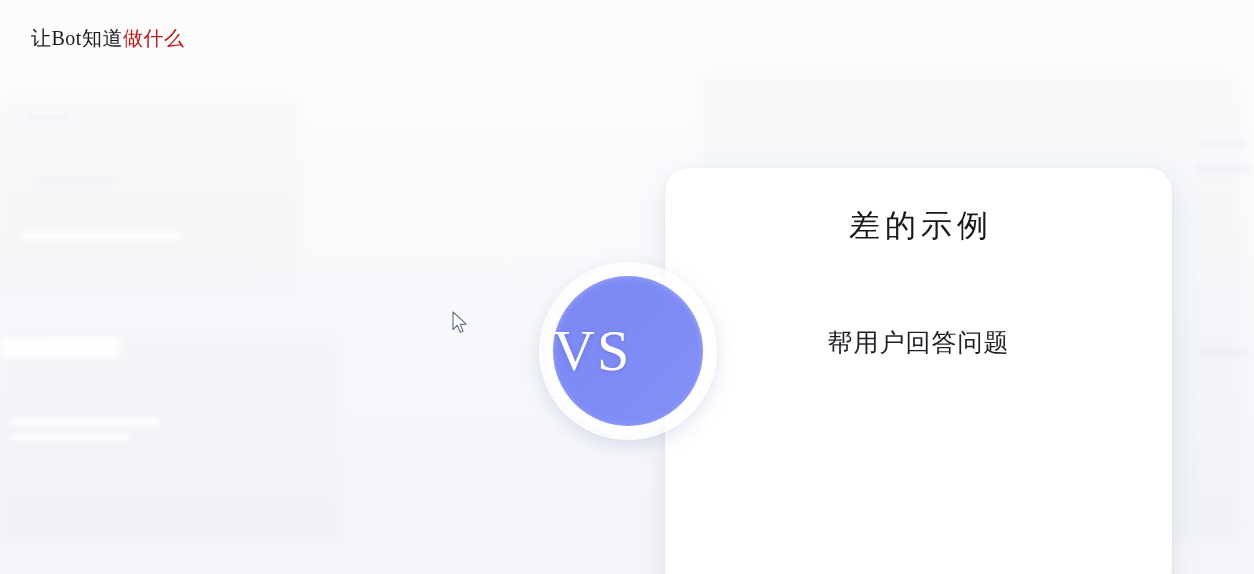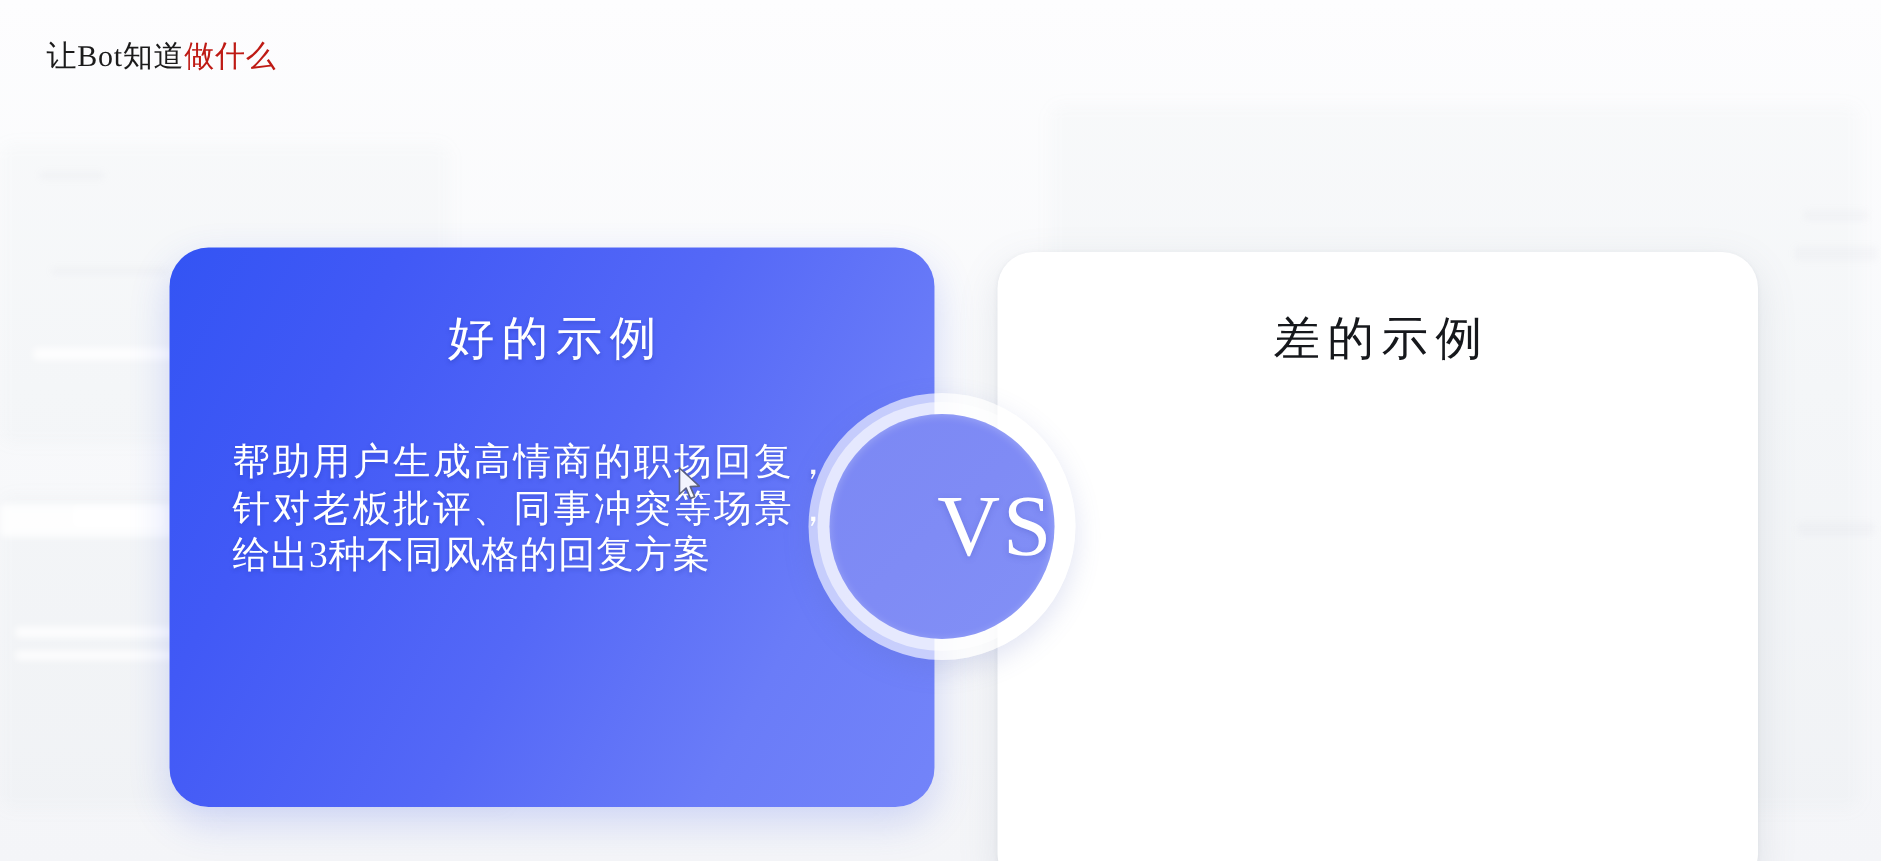--- a/index.html
+++ b/index.html
@@ -152,21 +152,21 @@
   }
   #vs-inner {
     position: relative;
     z-index: 2;
     width: 150px;
     height: 150px;
     border-radius: 50%;
     background: linear-gradient(135deg, #7b88f4 0%, #7f8bf5 50%, #8290f6 100%);
     display: flex;
     align-items: center;
-    justify-content: flex-end;
+    justify-content: flex-start;
     box-shadow: inset 0 1px 6px rgba(255,255,255,0.25);
   }
   #vs-label {
     color: #ffffff;
     font-size: 58px;
     letter-spacing: 2px;
     line-height: 1;
     font-family: "Liberation Serif", "DejaVu Serif", serif;
     text-shadow: 0 1px 4px rgba(60,75,180,0.28);
   }
@@ -198,27 +198,24 @@
   <div class="ghost" style="left:26px;  top:114px; width:44px;  height:6px;"></div>
   <div class="ghost" style="left:34px;  top:178px; width:78px;  height:5px;"></div>
   <div class="ghost" style="left:1202px;top:140px; width:44px;  height:7px;"></div>
   <div class="ghost" style="left:1196px;top:164px; width:56px;  height:10px;"></div>
   <div class="ghost" style="left:1198px;top:348px; width:52px;  height:9px;"></div>
 
   <div id="page-title">
     <span>让Bot知道</span><span class="accent">做什么</span>
   </div>
 
-  <div class="card" id="card-good">
-    <div class="card-title">好的示例</div>
-    <div class="card-body">帮助用户生成高情商的职场回复，针对老板批评、同事冲突等场景，给出3种不同风格的回复方案</div>
-  </div>
 
   <div class="card" id="card-bad">
     <div class="card-title">差的示例</div>
+    <div class="card-body">帮用户回答问题</div>
   </div>
 
   <div id="vs-badge">
     <div id="vs-inner">
       <span id="vs-label">VS</span>
     </div>
   </div>
 
   <svg id="mouse-cursor" viewBox="0 0 18 24">
     <path d="M1 1 L1 18.5 L5.4 14.4 L8.3 21.3 L11.1 20.1 L8.2 13.4 L14.2 13.1 Z" fill="#ffffff" stroke="#5a5f78" stroke-width="1.1" stroke-linejoin="round"></path>

